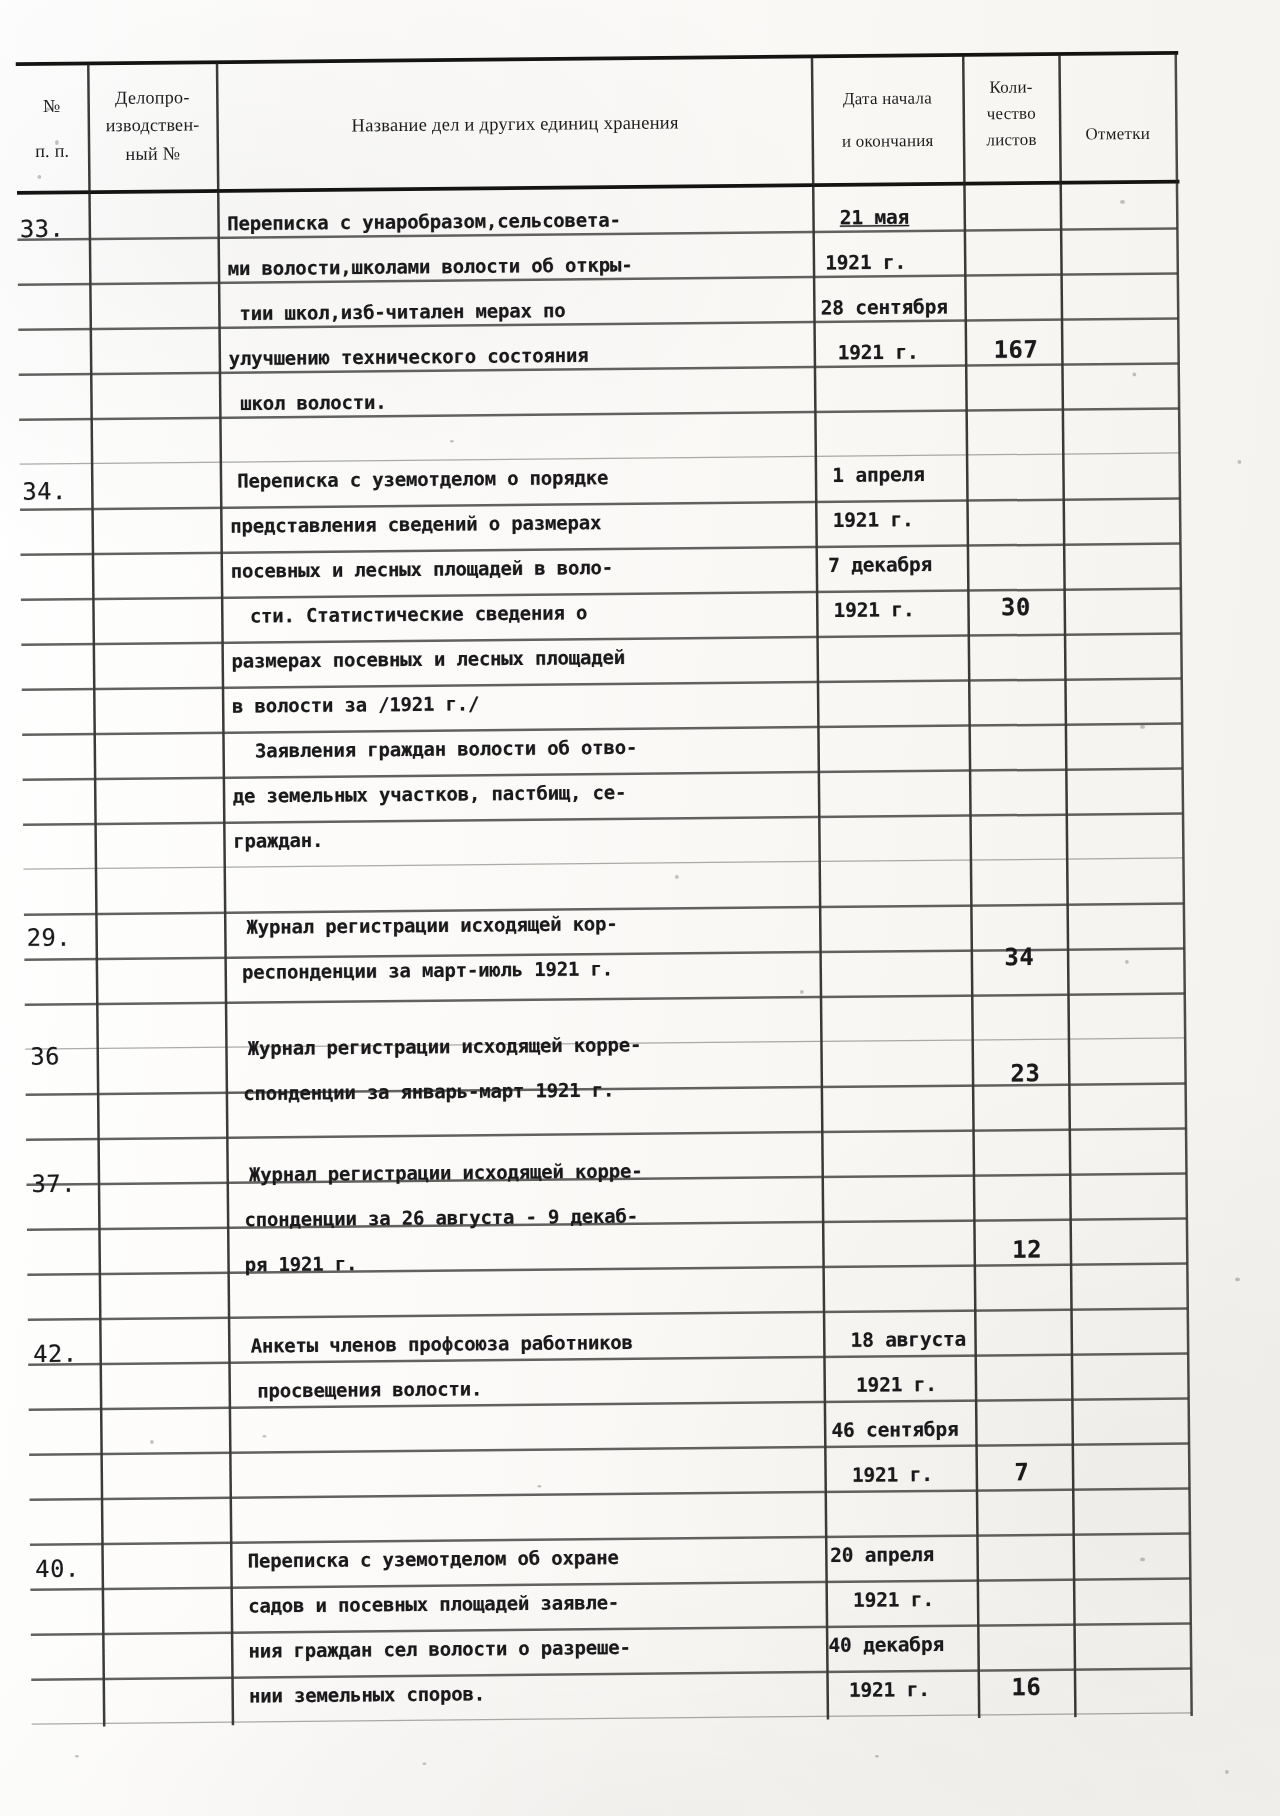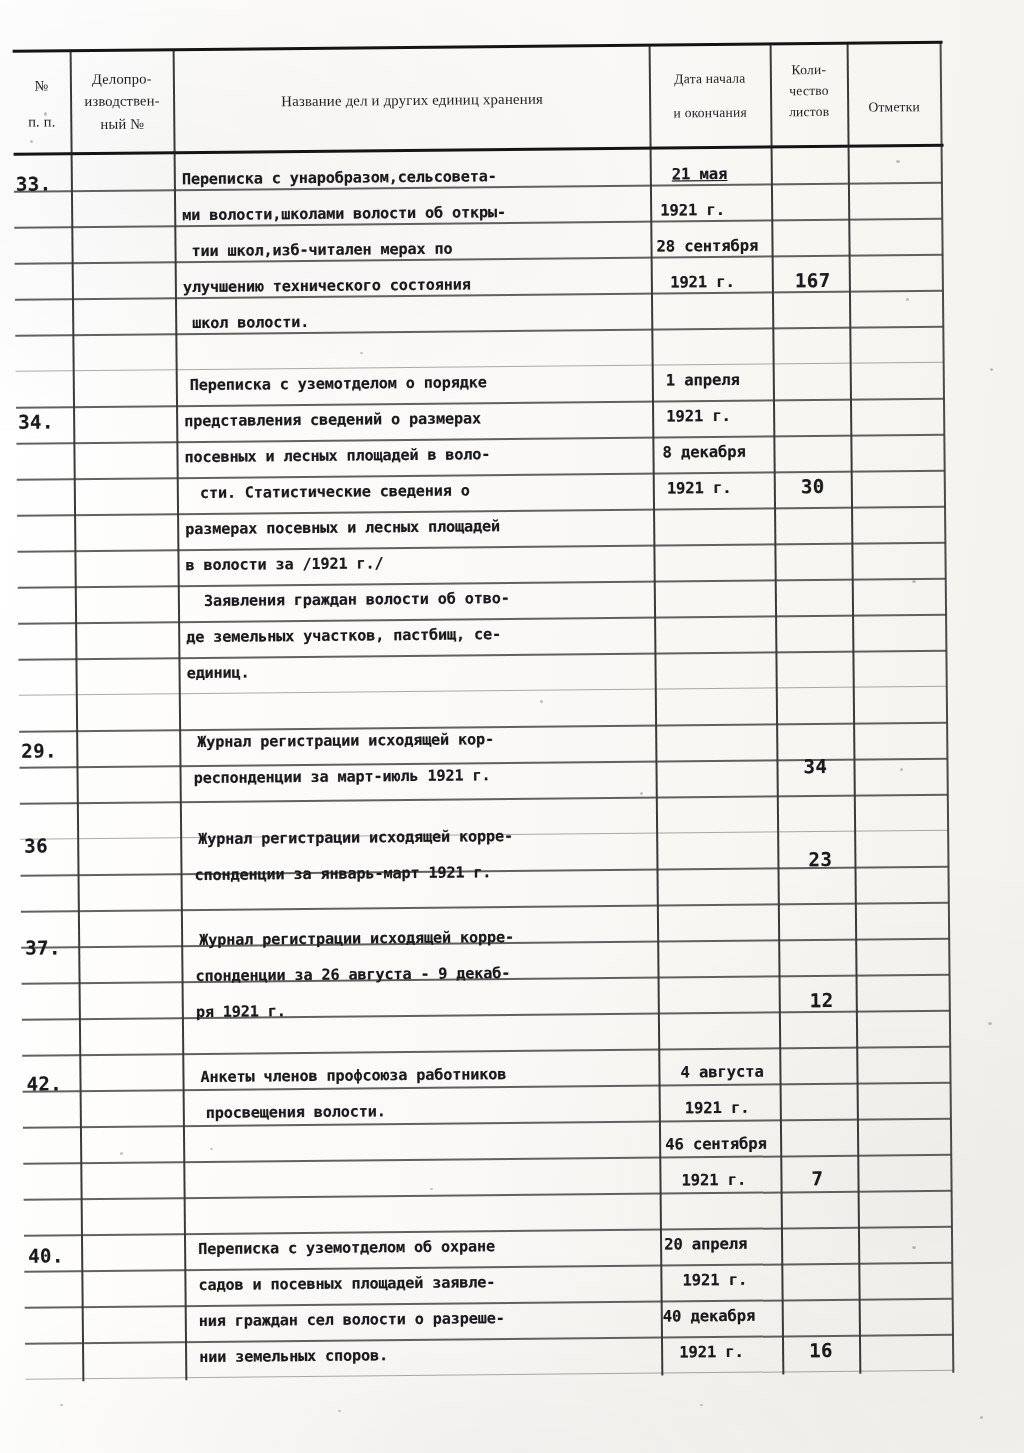--- a/index.html
+++ b/index.html
@@ -87,21 +87,21 @@
     font-size: 15.2px;
     letter-spacing: -0.15px;
     white-space: pre;
     color: #1a1a1c;
     font-weight: 700;
     -webkit-font-smoothing: none;
   }
   .tw.num {
     font-family: "DejaVu Sans Mono", "Liberation Mono", monospace;
     font-size: 19px;
-    font-weight: 700;
+    font-weight: 400;
     letter-spacing: 0.4px;
   }
   .tw.cnt {
     font-size: 19px;
     font-weight: 700;
     letter-spacing: .5px;
   }
   .tw.date { font-size: 15.6px; }
 
   
@@ -201,35 +201,35 @@
     <div class="tw" style="left:186px; top:275px;">улучшению технического состояния</div>
     <div class="tw" style="left:186px; top:311px;"> школ волости.</div>
 
     <div class="tw date" style="left:676px; top:167px;text-decoration:underline;">21 мая</div>
     <div class="tw date" style="left:664px; top:203px;">1921 г.</div>
     <div class="tw date" style="left:660px; top:239px;">28 сентября</div>
     <div class="tw date" style="left:664px; top:275px;"> 1921 г.</div>
 
     <div class="tw cnt" style="left:798px; top:272px;">167</div>
 
-    <div class="tw num skew-a" style="left:20px; top:378px;margin-top:28px;">34.</div>
+    <div class="tw num skew-a" style="left:20px; top:378px;">34.</div>
 
     <div class="tw" style="left:192px; top:373px;">Переписка с уземотделом о порядке</div>
     <div class="tw" style="left:186px; top:409px;">представления сведений о размерах</div>
     <div class="tw" style="left:186px; top:445px;">посевных и лесных площадей в воло-</div>
     <div class="tw" style="left:192px; top:481px;"> сти. Статистические сведения о</div>
     <div class="tw" style="left:186px; top:517px;">размерах посевных и лесных площадей</div>
     <div class="tw" style="left:186px; top:553px;">в волости за /1921 г./</div>
     <div class="tw" style="left:186px; top:589px;">  Заявления граждан волости об отво-</div>
     <div class="tw" style="left:186px; top:625px;">де земельных участков, пастбищ, се-</div>
-    <div class="tw" style="left:186px; top:661px;">единиц.</div>
+    <div class="tw" style="left:186px; top:661px;">граждан.</div>
 
     <div class="tw date" style="left:668px; top:373px;">1 апреля</div>
     <div class="tw date" style="left:668px; top:409px;">1921 г.</div>
-    <div class="tw date" style="left:664px; top:445px;">8 декабря</div>
+    <div class="tw date" style="left:664px; top:445px;">7 декабря</div>
     <div class="tw date" style="left:668px; top:481px;">1921 г.</div>
 
     <div class="tw cnt" style="left:802px; top:478px;">30</div>
 
     <div class="tw num skew-b" style="left:20px; top:735px;">29.</div>
 
     <div class="tw" style="left:196px; top:730px;">Журнал регистрации исходящей кор-</div>
     <div class="tw" style="left:192px; top:766px;">респонденции за март-июль 1921 г.</div>
 
     <div class="tw cnt" style="left:802px; top:758px;">34</div>
@@ -247,21 +247,21 @@
     <div class="tw" style="left:192px; top:964px;">спонденции за 26 августа - 9 декаб-</div>
     <div class="tw" style="left:192px; top:1000px;">ря 1921 г.</div>
 
     <div class="tw cnt" style="left:806px; top:992px;">12</div>
 
     <div class="tw num skew-a" style="left:22px; top:1068px;">42.</div>
 
     <div class="tw" style="left:196px; top:1065px;">Анкеты членов профсоюза работников</div>
     <div class="tw" style="left:192px; top:1101px;"> просвещения волости.</div>
 
-    <div class="tw date" style="left:676px; top:1065px;">4 августа</div>
+    <div class="tw date" style="left:676px; top:1065px;">18 августа</div>
     <div class="tw date" style="left:680px; top:1101px;">1921 г.</div>
     <div class="tw date" style="left:660px; top:1137px;">46 сентября</div>
     <div class="tw date" style="left:676px; top:1173px;">1921 г.</div>
 
     <div class="tw cnt" style="left:806px; top:1170px;">7</div>
 
     <div class="tw num skew-a" style="left:22px; top:1240px;">40.</div>
 
     <div class="tw" style="left:192px; top:1237px;">Переписка с уземотделом об охране</div>
     <div class="tw" style="left:192px; top:1273px;">садов и посевных площадей заявле-</div>

